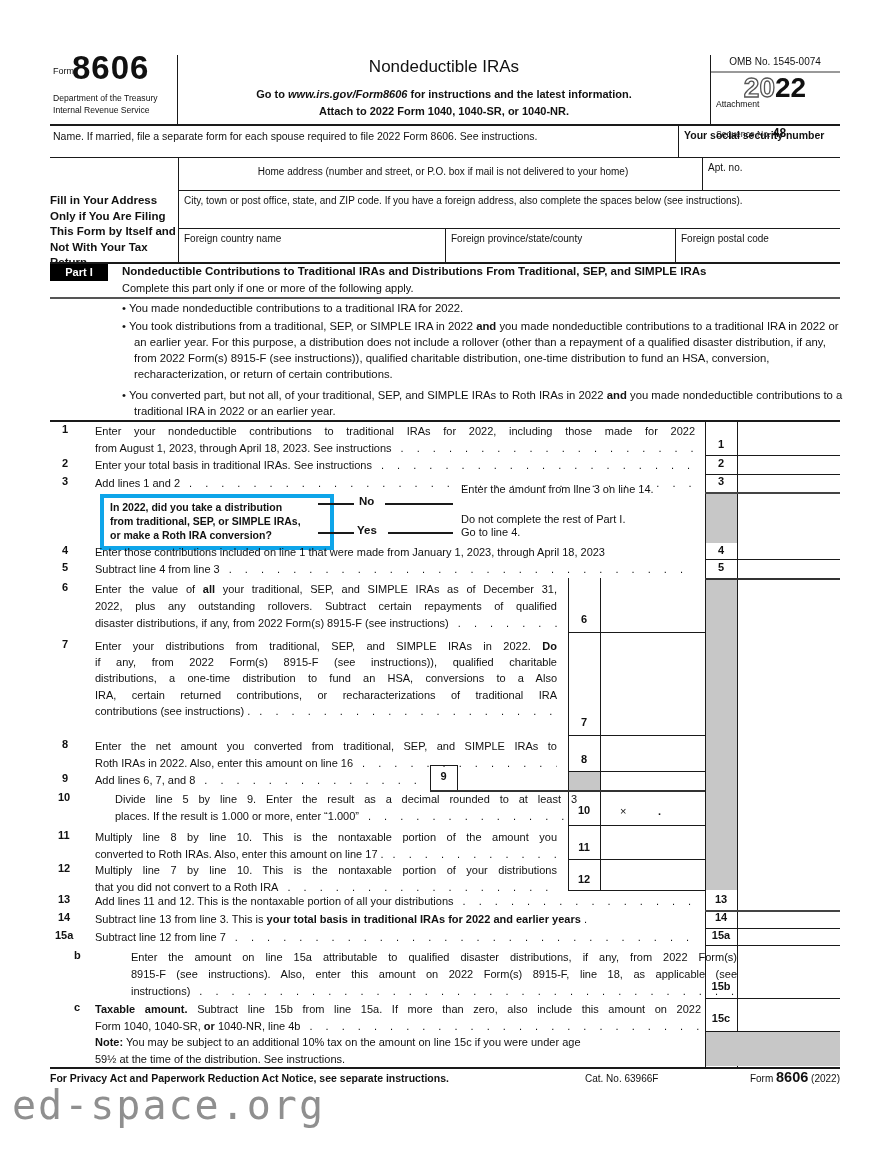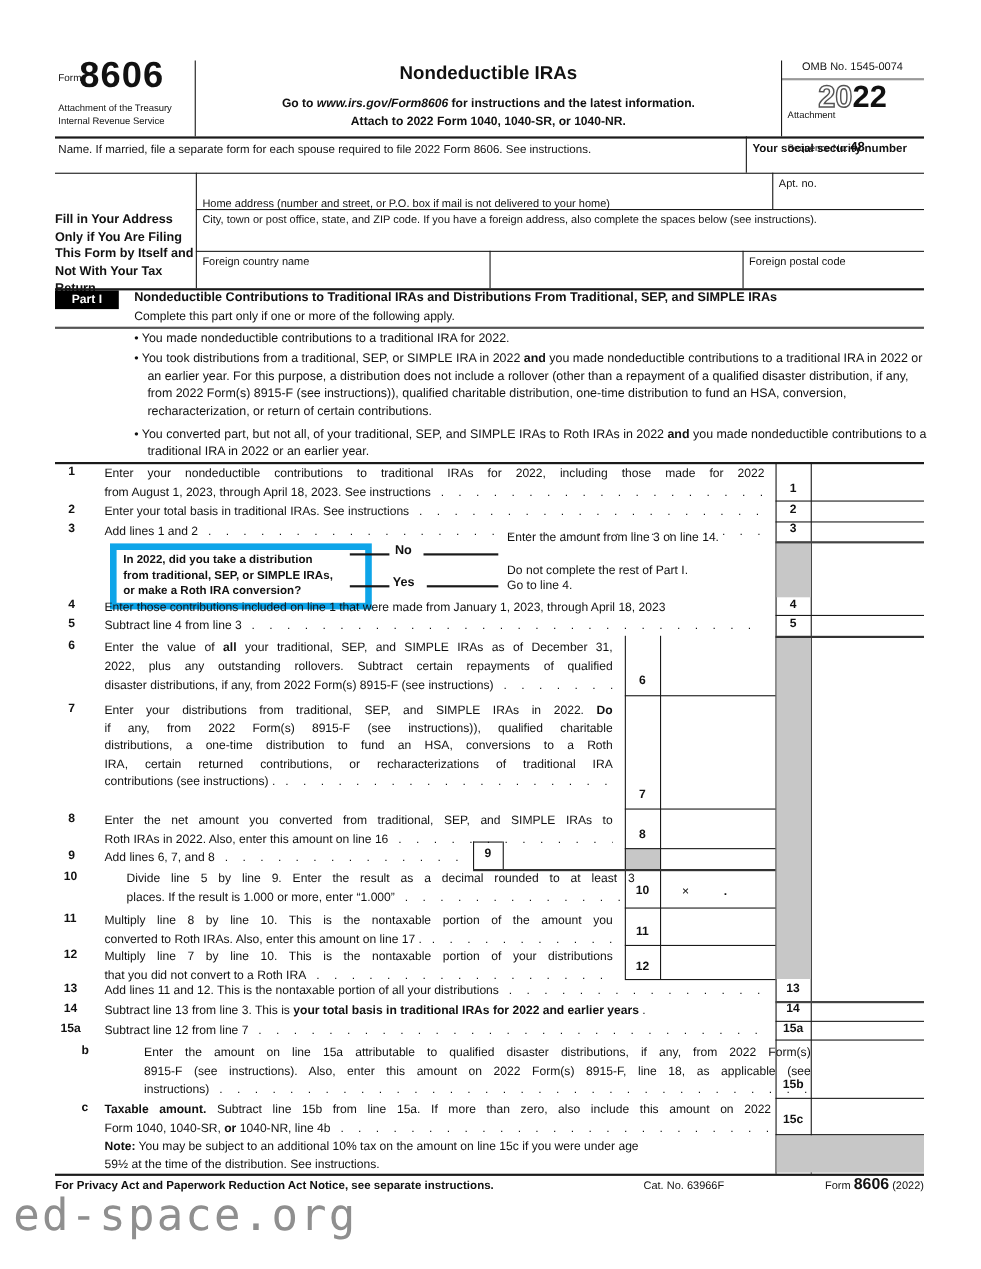--- a/index.html
+++ b/index.html
@@ -28,24 +28,24 @@
       font-size:40px;letter-spacing:2px;color:#8f8f8f;}
   .field{position:absolute;}
 </style>
 </head>
 <body>
 
 <div class="page">
 
   <div class="abs" style="left:53px;top:66px;font-size:9px;">Form</div>
   <div class="abs" style="left:72px;top:49px;font-size:33px;font-weight:700;letter-spacing:1px;">8606</div>
-  <div class="abs" style="left:53px;top:93px;font-size:8.6px;">Attachment of the Treasury</div>
+  <div class="abs" style="left:53px;top:93px;font-size:8.6px;">Department of the Treasury</div>
   <div class="abs" style="left:53px;top:105px;font-size:8.6px;">Internal Revenue Service</div>
 
-  <div class="abs" style="left:178px;top:57px;width:532px;text-align:center;font-size:17px;font-weight:700;">Nondeductible IRAs</div>
+  <div class="abs" style="left:178px;top:57px;width:532px;text-align:center;font-size:17px;font-weight:400;">Nondeductible IRAs</div>
   <div class="abs b" style="left:178px;top:88px;width:532px;text-align:center;font-size:11px;"><span>Go to </span><span class="i">www.irs.gov/Form8606</span><span> for instructions and the latest information.</span></div>
   <div class="abs b" style="left:178px;top:105px;width:532px;text-align:center;font-size:11px;">Attach to 2022 Form 1040, 1040-SR, or 1040-NR.</div>
 
   <div class="abs" style="left:710px;top:56px;width:130px;text-align:center;font-size:10px;">OMB No. 1545-0074</div>
   <div class="abs" style="left:710px;top:71px;width:130px;height:2px;background:#999;"></div>
   <div class="abs" style="left:710px;top:72px;width:130px;text-align:center;font-size:28px;font-weight:700;"><span class="year20">20</span><span>22</span></div>
   <div class="abs" style="left:716px;top:99px;font-size:8.6px;">Attachment</div>
   <div class="abs" style="left:716px;top:126px;font-size:8.6px;"><span>Sequence No. </span><span style="font-size:12px;font-weight:700;">48</span></div>
 
   <div class="vl" style="left:177px;top:55px;height:69px;"></div>
@@ -58,37 +58,40 @@
   <div class="vl" style="left:678px;top:124px;height:33px;"></div>
   <div class="field" style="left:678px;top:126px;width:162px;height:31px;">
     <div class="b" style="padding:3px 0 0 6px;font-size:10.5px;">Your social security number</div>
   </div>
   <div class="hl" style="left:50px;top:157px;width:790px;"></div>
 
   <div class="abs b" style="left:50px;top:162px;width:126px;font-size:11.5px;line-height:15.5px;margin-top:31px;">Fill in Your Address Only if You Are Filing This Form by Itself and Not With Your Tax Return</div>
   <div class="vl" style="left:178px;top:157px;height:105px;"></div>
 
   <div class="field" style="left:178px;top:157px;width:524px;height:33px;">
-    <div class="t10" style="padding:22px 0 0 6px;">Home address (number and street, or P.O. box if mail is not delivered to your home)</div>
+    <div class="t10" style="padding:8px 0 0 6px;text-align:center;">Home address (number and street, or P.O. box if mail is not delivered to your home)</div>
   </div>
   <div class="vl" style="left:702px;top:157px;height:33px;"></div>
   <div class="field" style="left:702px;top:157px;width:138px;height:33px;">
     <div class="t10" style="padding:4px 0 0 6px;">Apt. no.</div>
   </div>
   <div class="hl" style="left:178px;top:190px;width:662px;"></div>
 
   <div class="field" style="left:178px;top:190px;width:662px;height:38px;">
     <div class="t10" style="padding:4px 0 0 6px;">City, town or post office, state, and ZIP code. If you have a foreign address, also complete the spaces below (see instructions).</div>
   </div>
   <div class="hl" style="left:178px;top:228px;width:662px;"></div>
 
   <div class="field" style="left:178px;top:228px;width:267px;height:34px;">
     <div class="t10" style="padding:4px 0 0 6px;">Foreign country name</div>
   </div>
   <div class="vl" style="left:445px;top:228px;height:34px;"></div>
+  <div class="field" style="left:445px;top:228px;width:230px;height:34px;">
+    <div class="t10" style="padding:4px 0 0 6px;">Foreign province/state/county</div>
+  </div>
   <div class="vl" style="left:675px;top:228px;height:34px;"></div>
   <div class="field" style="left:675px;top:228px;width:165px;height:34px;">
     <div class="t10" style="padding:4px 0 0 6px;">Foreign postal code</div>
   </div>
   <div class="hl" style="left:50px;top:262px;width:790px;height:2px;"></div>
 
   <div class="partbox">Part I</div>
   <div class="abs b" style="left:122px;top:265px;font-size:11.5px;">Nondeductible Contributions to Traditional IRAs and Distributions From Traditional, SEP, and SIMPLE IRAs</div>
   <div class="abs" style="left:122px;top:282px;font-size:11px;">Complete this part only if one or more of the following apply.</div>
   <div class="abs" style="left:50px;top:297px;width:790px;height:2px;background:#555;"></div>
@@ -130,21 +133,21 @@
 
   <div class="itemnum" style="left:62px;top:475px;">3</div>
   <div class="abs t11 ll" style="left:95px;top:475px;width:600px;">
       <span class="tx"><span>Add lines 1 and 2</span></span>
       <span class="lead">. . . . . . . . . . . . . . . . . . . . . . . . . . . . . . . . . . . . . . . . . . . . . . . . . .</span>
     </div>
   <div class="ncell" style="top:475px;">3</div>
   <div class="field" style="left:738px;top:474px;width:102px;height:17px;"></div>
   <div class="hl" style="left:705px;top:492px;width:135px;height:2px;background:#444;"></div>
 
-  <div class="abs" style="left:100px;top:494px;width:214px;height:44px;border:6px solid #0ea5e9;padding:2px 6px;font-size:10.5px;line-height:14px;font-weight:700;">
+  <div class="abs" style="left:100px;top:494px;width:214px;height:44px;border:4px solid #0ea5e9;padding:2px 6px;font-size:10.5px;line-height:14px;font-weight:700;">
     <div>In 2022, did you take a distribution</div>
     <div>from traditional, SEP, or SIMPLE IRAs,</div>
     <div>or make a Roth IRA conversion?</div>
   </div>
   <div class="hl" style="left:318px;top:503px;width:36px;height:1.5px;"></div>
   <div class="abs b" style="left:359px;top:495px;font-size:11.5px;">No</div>
   <div class="hl" style="left:385px;top:503px;width:68px;height:1.5px;"></div>
   <div class="abs t11" style="left:461px;top:481px;">Enter the amount from line 3 on line 14.</div>
   <div class="abs t11" style="left:461px;top:511px;">Do not complete the rest of Part I.</div>
   <div class="hl" style="left:318px;top:532px;width:36px;height:1.5px;"></div>
@@ -180,21 +183,21 @@
       </div>
   </div>
   <div class="abs b" style="left:568px;top:613px;width:32px;text-align:center;font-size:11px;">6</div>
   <div class="field" style="left:601px;top:579px;width:104px;height:53px;"></div>
   <div class="hl" style="left:568px;top:632px;width:137px;"></div>
 
   <div class="itemnum" style="left:62px;top:638px;">7</div>
   <div class="abs" style="left:95px;top:638px;width:462px;font-size:11px;line-height:16.2px;">
     <div class="jl"><span>Enter your distributions from traditional, SEP, and SIMPLE IRAs in 2022. </span><span class="b">Do</span></div>
     <div class="jl"><span>if any, from 2022 Form(s) 8915-F (see instructions)), qualified charitable</span></div>
-    <div class="jl"><span>distributions, a one-time distribution to fund an HSA, conversions to a Roth</span></div>
+    <div class="jl"><span>distributions, a one-time distribution to fund an HSA, conversions to a Also</span></div>
     <div class="jl"><span>IRA, certain returned contributions, or recharacterizations of traditional IRA</span></div>
     <div class="ll">
         <span class="tx"><span>contributions (see instructions) .</span></span>
         <span class="lead">. . . . . . . . . . . . . . . . . . . . . . . . . . . . . . . . . . . . . . . . . . . . . . . . . .</span>
       </div>
   </div>
   <div class="abs b" style="left:568px;top:716px;width:32px;text-align:center;font-size:11px;">7</div>
   <div class="field" style="left:601px;top:633px;width:104px;height:101px;"></div>
   <div class="hl" style="left:568px;top:735px;width:137px;"></div>
 

